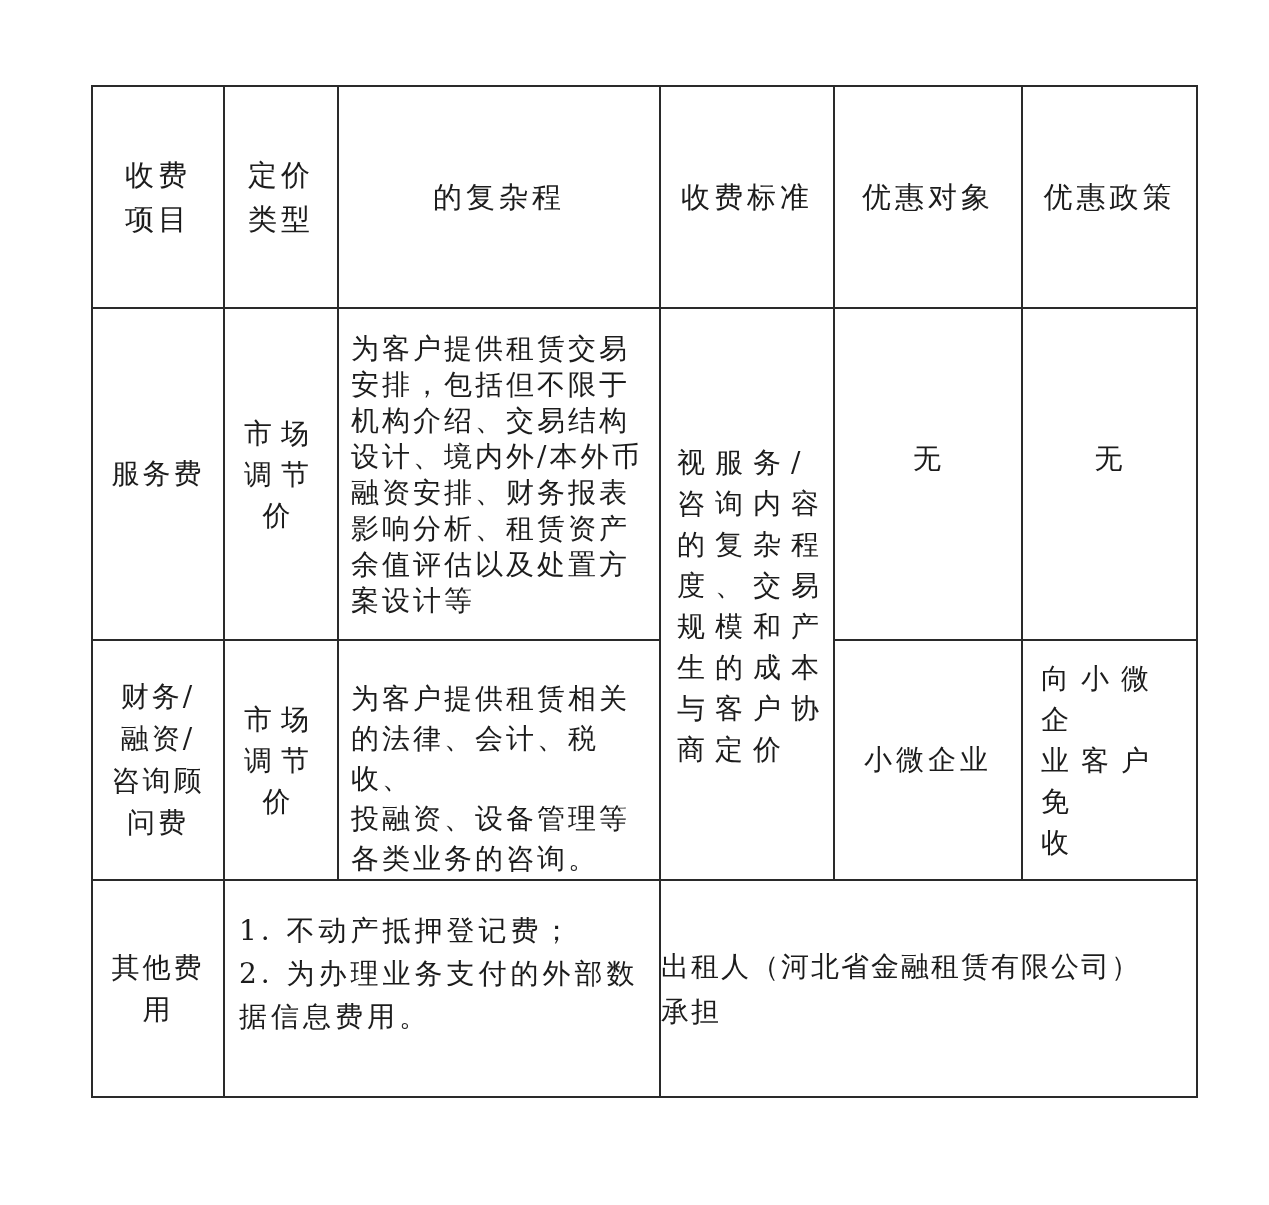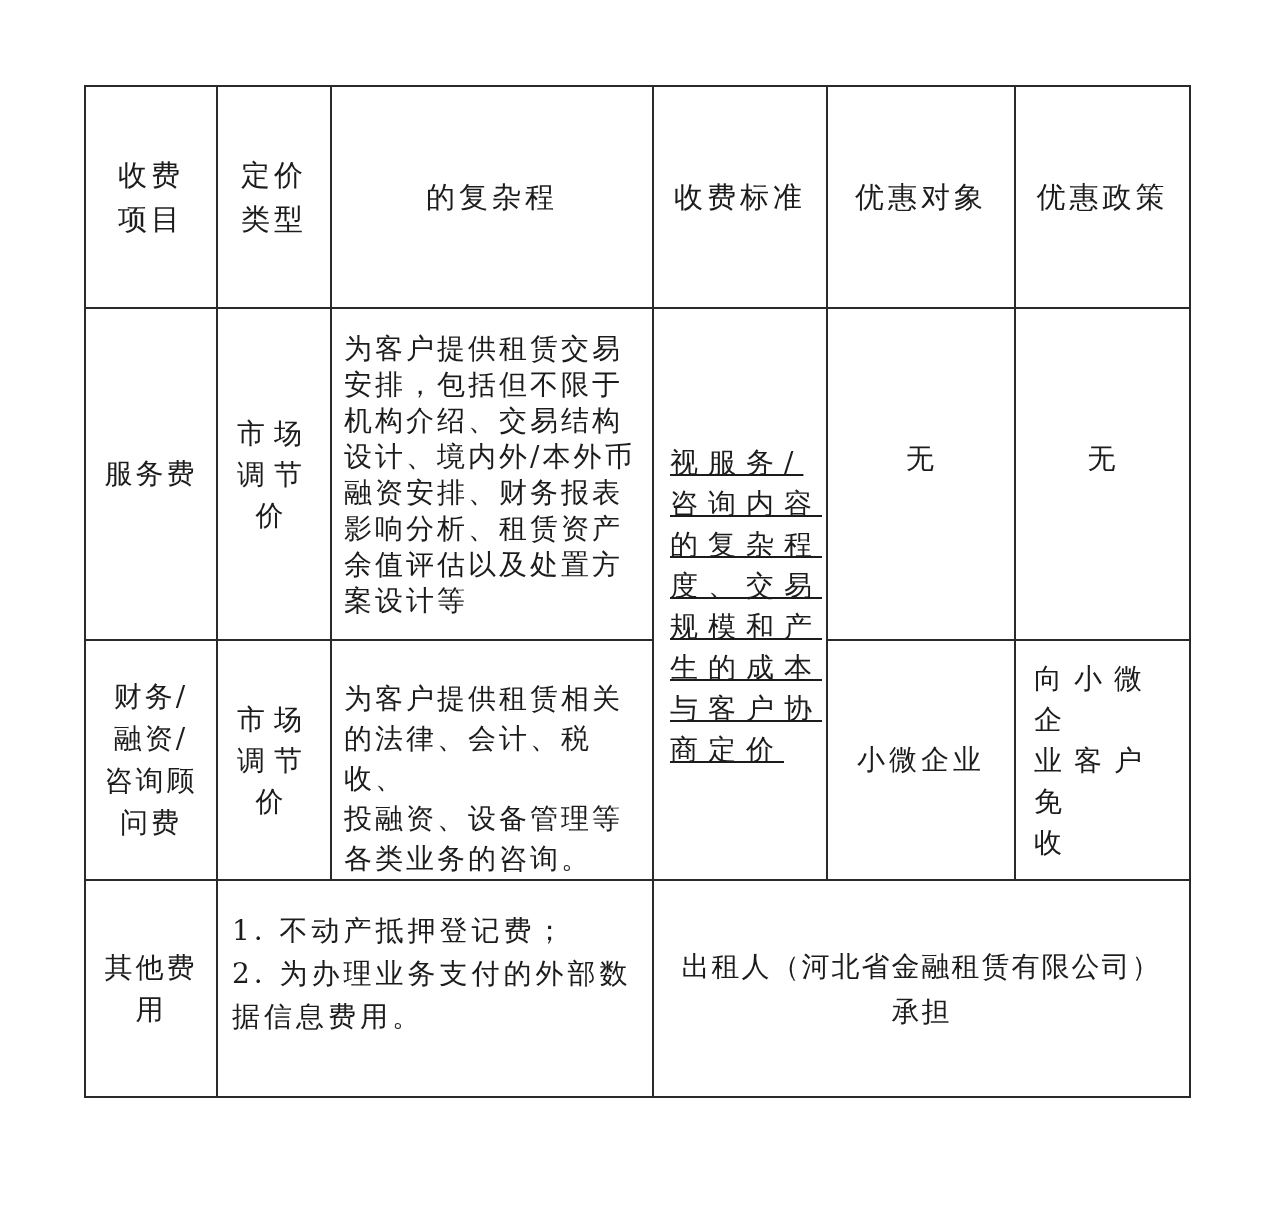--- a/index.html
+++ b/index.html
@@ -11,21 +11,21 @@
     position: relative;
     width: 1269px;
     height: 1205px;
     background: #ffffff;
     font-family: "DejaVu Serif", "Liberation Serif", serif;
     color: #1c1c1c;
     overflow: hidden;
   }
   table.fee-table {
     position: absolute;
-    left: 84px;
+    left: 91px;
     top: 85px;
     width: 1105px;
     border-collapse: collapse;
     table-layout: fixed;
   }
   .fee-table th, .fee-table td {
     border: 2px solid #2a2a2a;
     padding: 0;
     vertical-align: middle;
     white-space: pre-line;
@@ -60,21 +60,20 @@
     letter-spacing: 3px;
     line-height: 40px;
     padding: 38px 22px 0 12px;
     vertical-align: top;
   }
   td.c-standard {
     text-align: left;
     letter-spacing: 10px;
     line-height: 41px;
     padding: 36px 4px 12px 16px;
-    text-decoration: underline;
   }
   td.c-none {
     text-align: center;
     letter-spacing: 2px;
     padding-bottom: 30px;
   }
   td.c-target {
     text-align: center;
     letter-spacing: 4px;
   }
@@ -85,21 +84,21 @@
     padding-left: 18px;
     padding-right: 4px;
   }
   td.c-other-list {
     text-align: left;
     letter-spacing: 4px;
     line-height: 43px;
     padding: 0 7px 30px 14px;
   }
   td.c-bearer {
-    text-align: center;
+    text-align: left;
     letter-spacing: 2px;
     line-height: 45px;
   }
 </style>
 </head>
 <body>
 
 <div class="page">
   <table class="fee-table">
     <colgroup>

